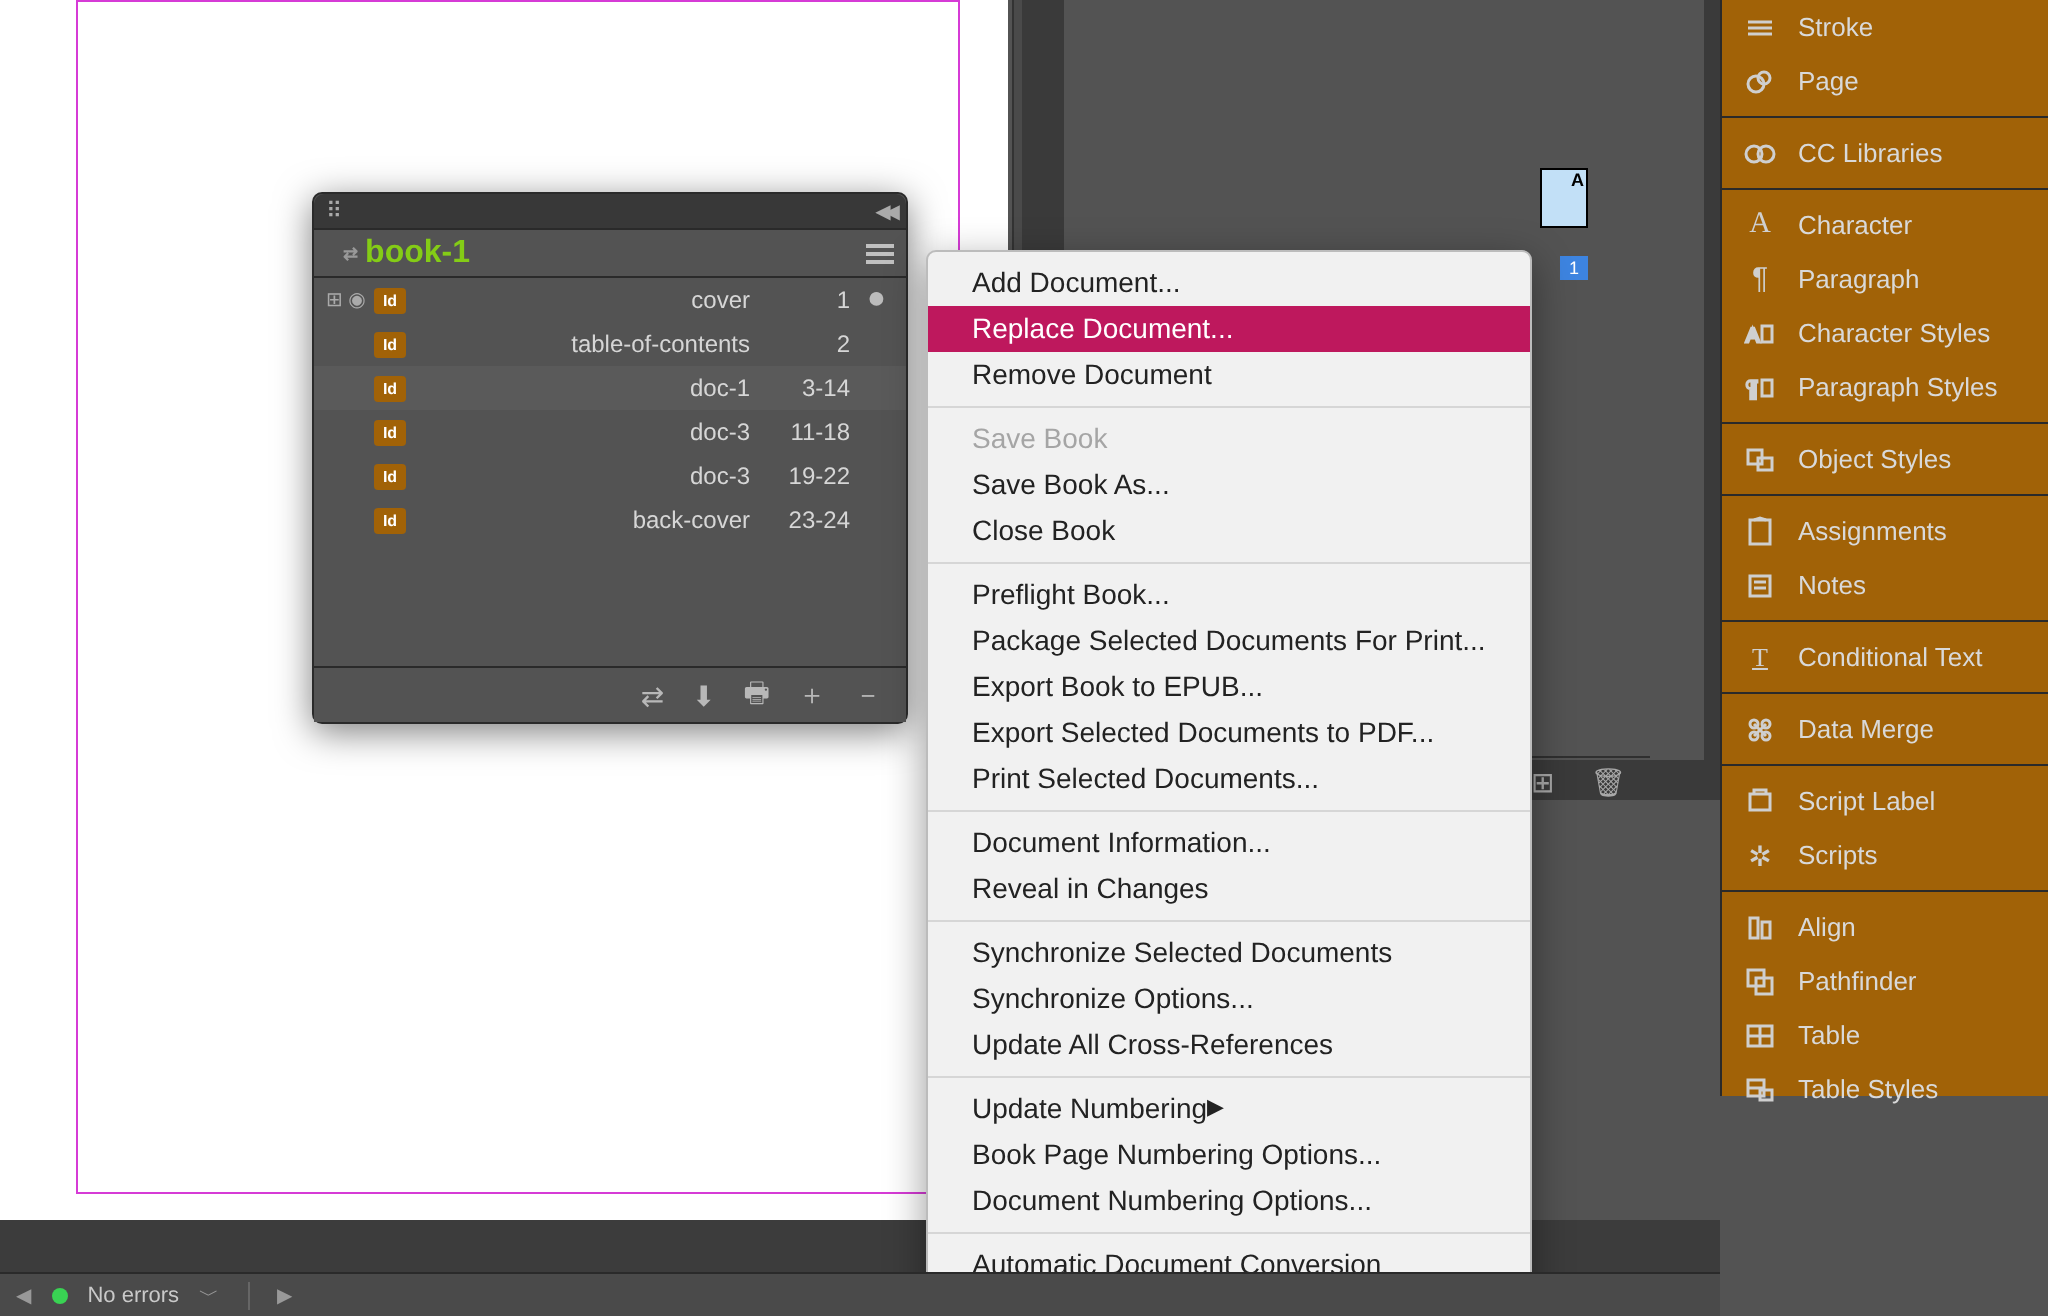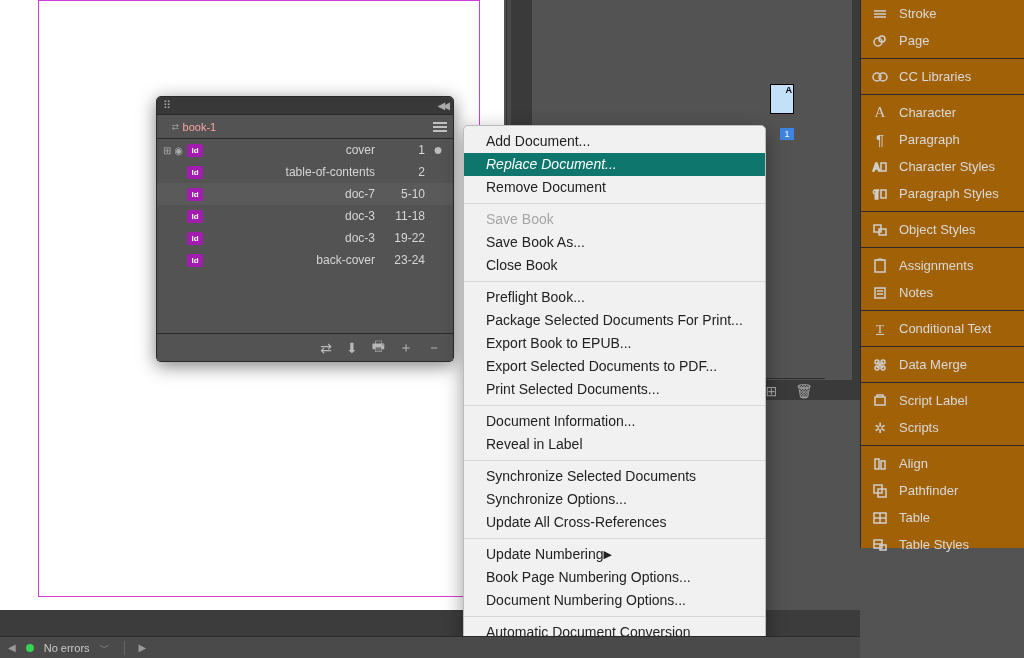--- a/index.html
+++ b/index.html
@@ -22,45 +22,45 @@
 
   
   .book-panel {
     position: absolute; left: 156px; top: 96px; width: 298px; height: 266px;
     background: #535353; border: 1px solid #2a2a2a; border-radius: 5px; box-shadow: 0 4px 18px rgba(0,0,0,.5);
   }
   .bp-header { height: 18px; background: #383838; display: flex; align-items: center; justify-content: space-between; padding: 0 6px; border-bottom: 1px solid #2a2a2a; border-radius: 5px 5px 0 0;}
   .bp-header .dots { color: #aaa; font-size: 11px; letter-spacing: 1px; }
   .bp-header .arrows { color: #aaa; font-size: 10px; letter-spacing: -3px; }
   .bp-tabbar { height: 24px; display: flex; align-items: center; justify-content: space-between; padding: 0 6px; border-bottom: 1px solid #2a2a2a;}
-  .bp-tab { color: #fca5a5; font-size: 11px; padding: 4px 8px; display:flex; align-items:center; gap:4px;}
+  .bp-tab { color: #84cc16; font-size: 16px; padding: 4px 8px; display:flex; align-items:center; gap:4px;font-weight:bold;}
   .bp-tab::before { content: "⇅"; color:#999; font-size:9px; transform: rotate(90deg);}
   .bp-menu { width: 22px; height: 16px; display: flex; flex-direction: column; justify-content: center; gap: 2px; align-items:flex-end;}
   .bp-menu span { display: block; width: 14px; height: 2px; background: #c0c0c0; }
 
   .bp-list { }
   .bp-row { display: flex; align-items: center; height: 22px; font-size: 12px; color: #d6d6d6; padding: 0 10px 0 6px; }
   .bp-row.selected { background: #5a5a5a; }
   .bp-row .lead { width: 24px; display:flex; gap:2px; justify-content:flex-start; font-size:10px; color:#aaa;}
-  .bp-row .id-icon { width: 16px; height: 13px; background: #a21caf; border-radius: 2px; color: #fff; font-size: 8px; font-weight: bold; text-align: center; line-height: 13px; margin-right: 6px; flex-shrink:0;}
+  .bp-row .id-icon { width: 16px; height: 13px; background: #a16207; border-radius: 2px; color: #fff; font-size: 8px; font-weight: bold; text-align: center; line-height: 13px; margin-right: 6px; flex-shrink:0;}
   .bp-row .name { flex: 1; text-align: right; }
   .bp-row .pages { width: 50px; text-align: right; }
   .bp-row .dot { width: 18px; text-align: right; color:#bbb; font-size: 16px; line-height: 10px;}
 
   .bp-footer { position: absolute; bottom: 0; left: 0; right: 0; height: 28px; border-top: 1px solid #2a2a2a; background:#535353; display: flex; align-items: center; justify-content: flex-end; gap: 14px; padding: 0 12px;}
   .bp-footer span { color: #b8b8b8; font-size: 14px; }
 
   
   .context-menu {
     position: absolute; left: 463px; top: 125px; width: 303px;
     background: #f1f1f1; border: 1px solid #bcbcbc; border-radius: 5px;
     box-shadow: 0 6px 20px rgba(0,0,0,.4); padding: 4px 0; font-size: 14px; color: #222;
   }
   .cm-item { padding: 2px 22px; line-height: 19px; display:flex; justify-content:flex-start; align-items:center;}
-  .cm-item.highlight { background: #0f766e; color: #fff; font-style: italic; }
+  .cm-item.highlight { background: #be185d; color: #fff; }
   .cm-item.disabled { color: #a5a5a5; }
   .cm-sep { height: 1px; background: #d6d6d6; margin: 4px 0; }
   .cm-arrow { font-size: 11px;}
 
   
   .side-dock {
     position: absolute; right: 0; top: 0; width: 164px; height: 548px;
     background: #a16207; border-left: 1px solid #2a2a2a;
   }
   .sd-group-sep { height: 1px; background: #2a2a2a; margin: 4px 0;}
@@ -128,22 +128,22 @@
       <div class="bp-row">
         <span class="lead"></span>
         <span class="id-icon">Id</span>
         <span class="name">table-of-contents</span>
         <span class="pages">2</span>
         <span class="dot"></span>
       </div>
       <div class="bp-row selected">
         <span class="lead"></span>
         <span class="id-icon">Id</span>
-        <span class="name">doc-7</span>
-        <span class="pages">5-10</span>
+        <span class="name">doc-1</span>
+        <span class="pages">3-14</span>
         <span class="dot"></span>
       </div>
       <div class="bp-row">
         <span class="lead"></span>
         <span class="id-icon">Id</span>
         <span class="name">doc-3</span>
         <span class="pages">11-18</span>
         <span class="dot"></span>
       </div>
       <div class="bp-row">
@@ -204,21 +204,21 @@
       <span>Export Selected Documents to PDF...</span>
     </div>
     <div class="cm-item">
       <span>Print Selected Documents...</span>
     </div>
     <div class="cm-sep"></div>
     <div class="cm-item">
       <span>Document Information...</span>
     </div>
     <div class="cm-item">
-      <span>Reveal in Label</span>
+      <span>Reveal in Changes</span>
     </div>
     <div class="cm-sep"></div>
     <div class="cm-item">
       <span>Synchronize Selected Documents</span>
     </div>
     <div class="cm-item">
       <span>Synchronize Options...</span>
     </div>
     <div class="cm-item">
       <span>Update All Cross-References</span>

